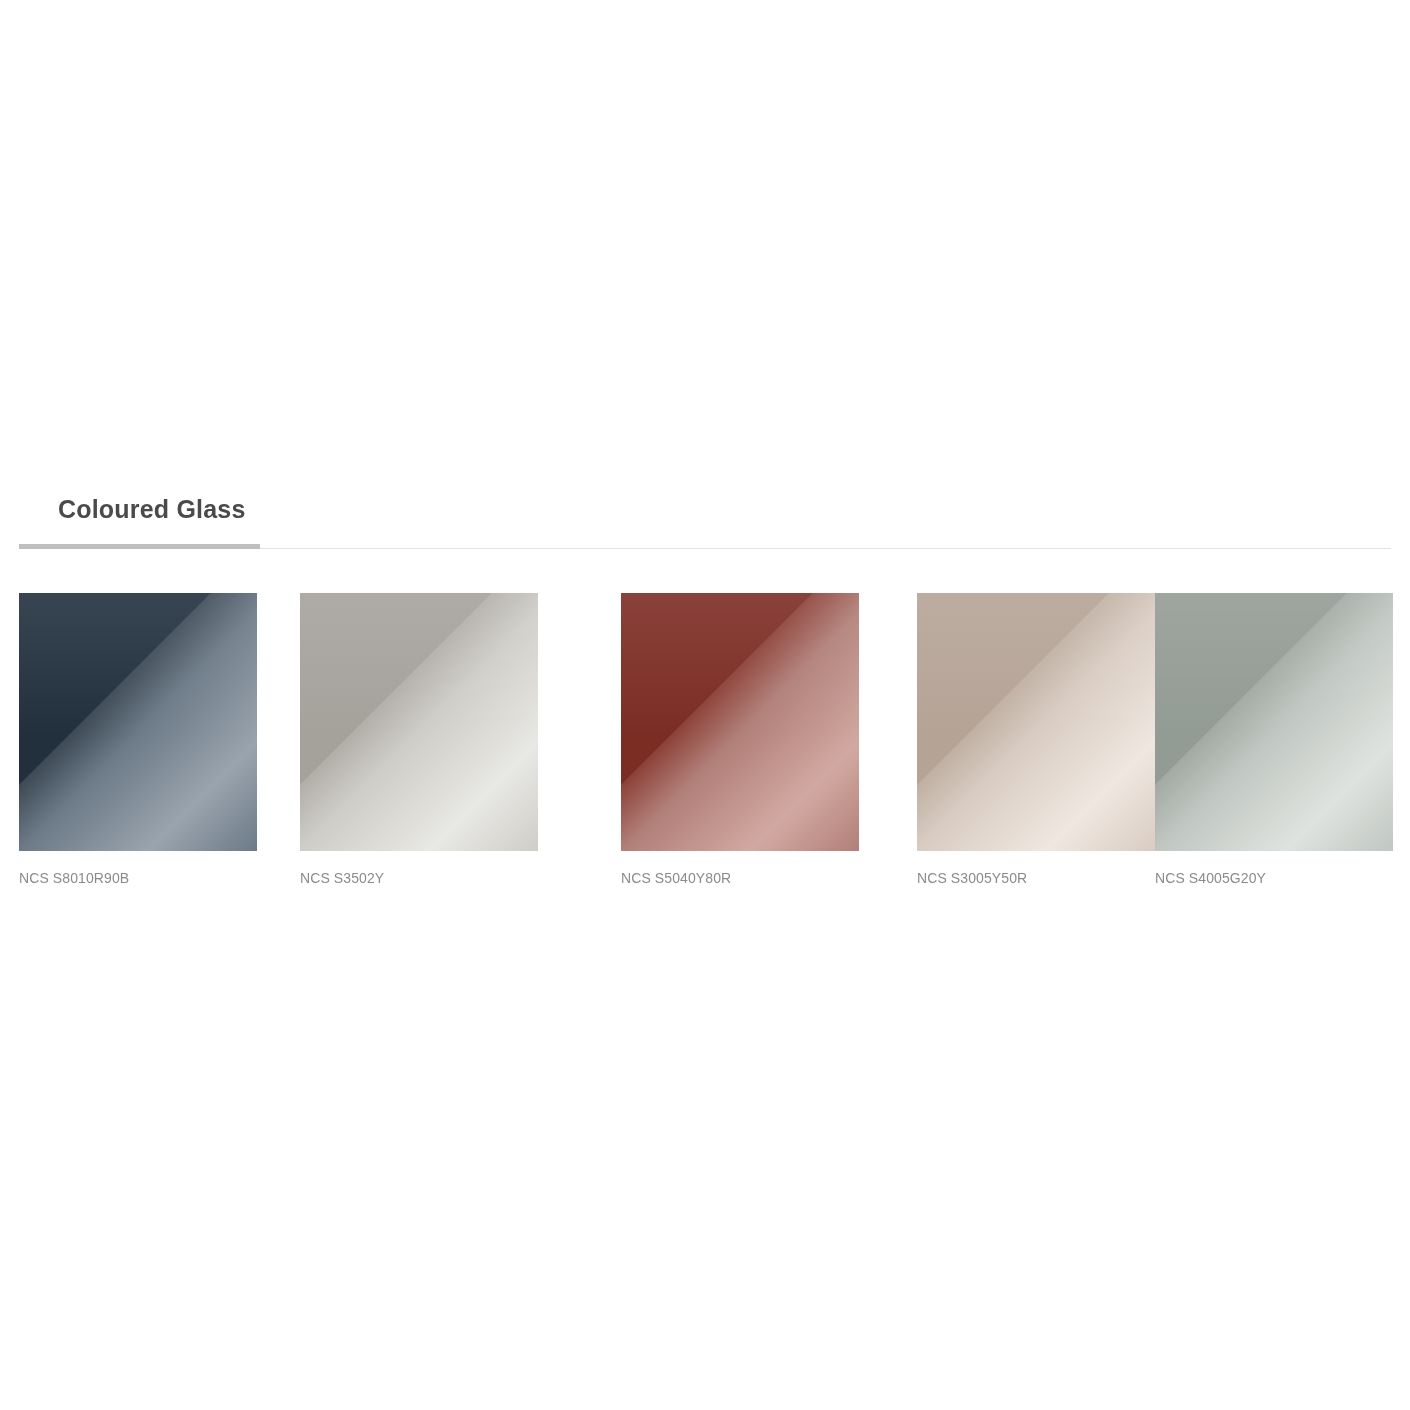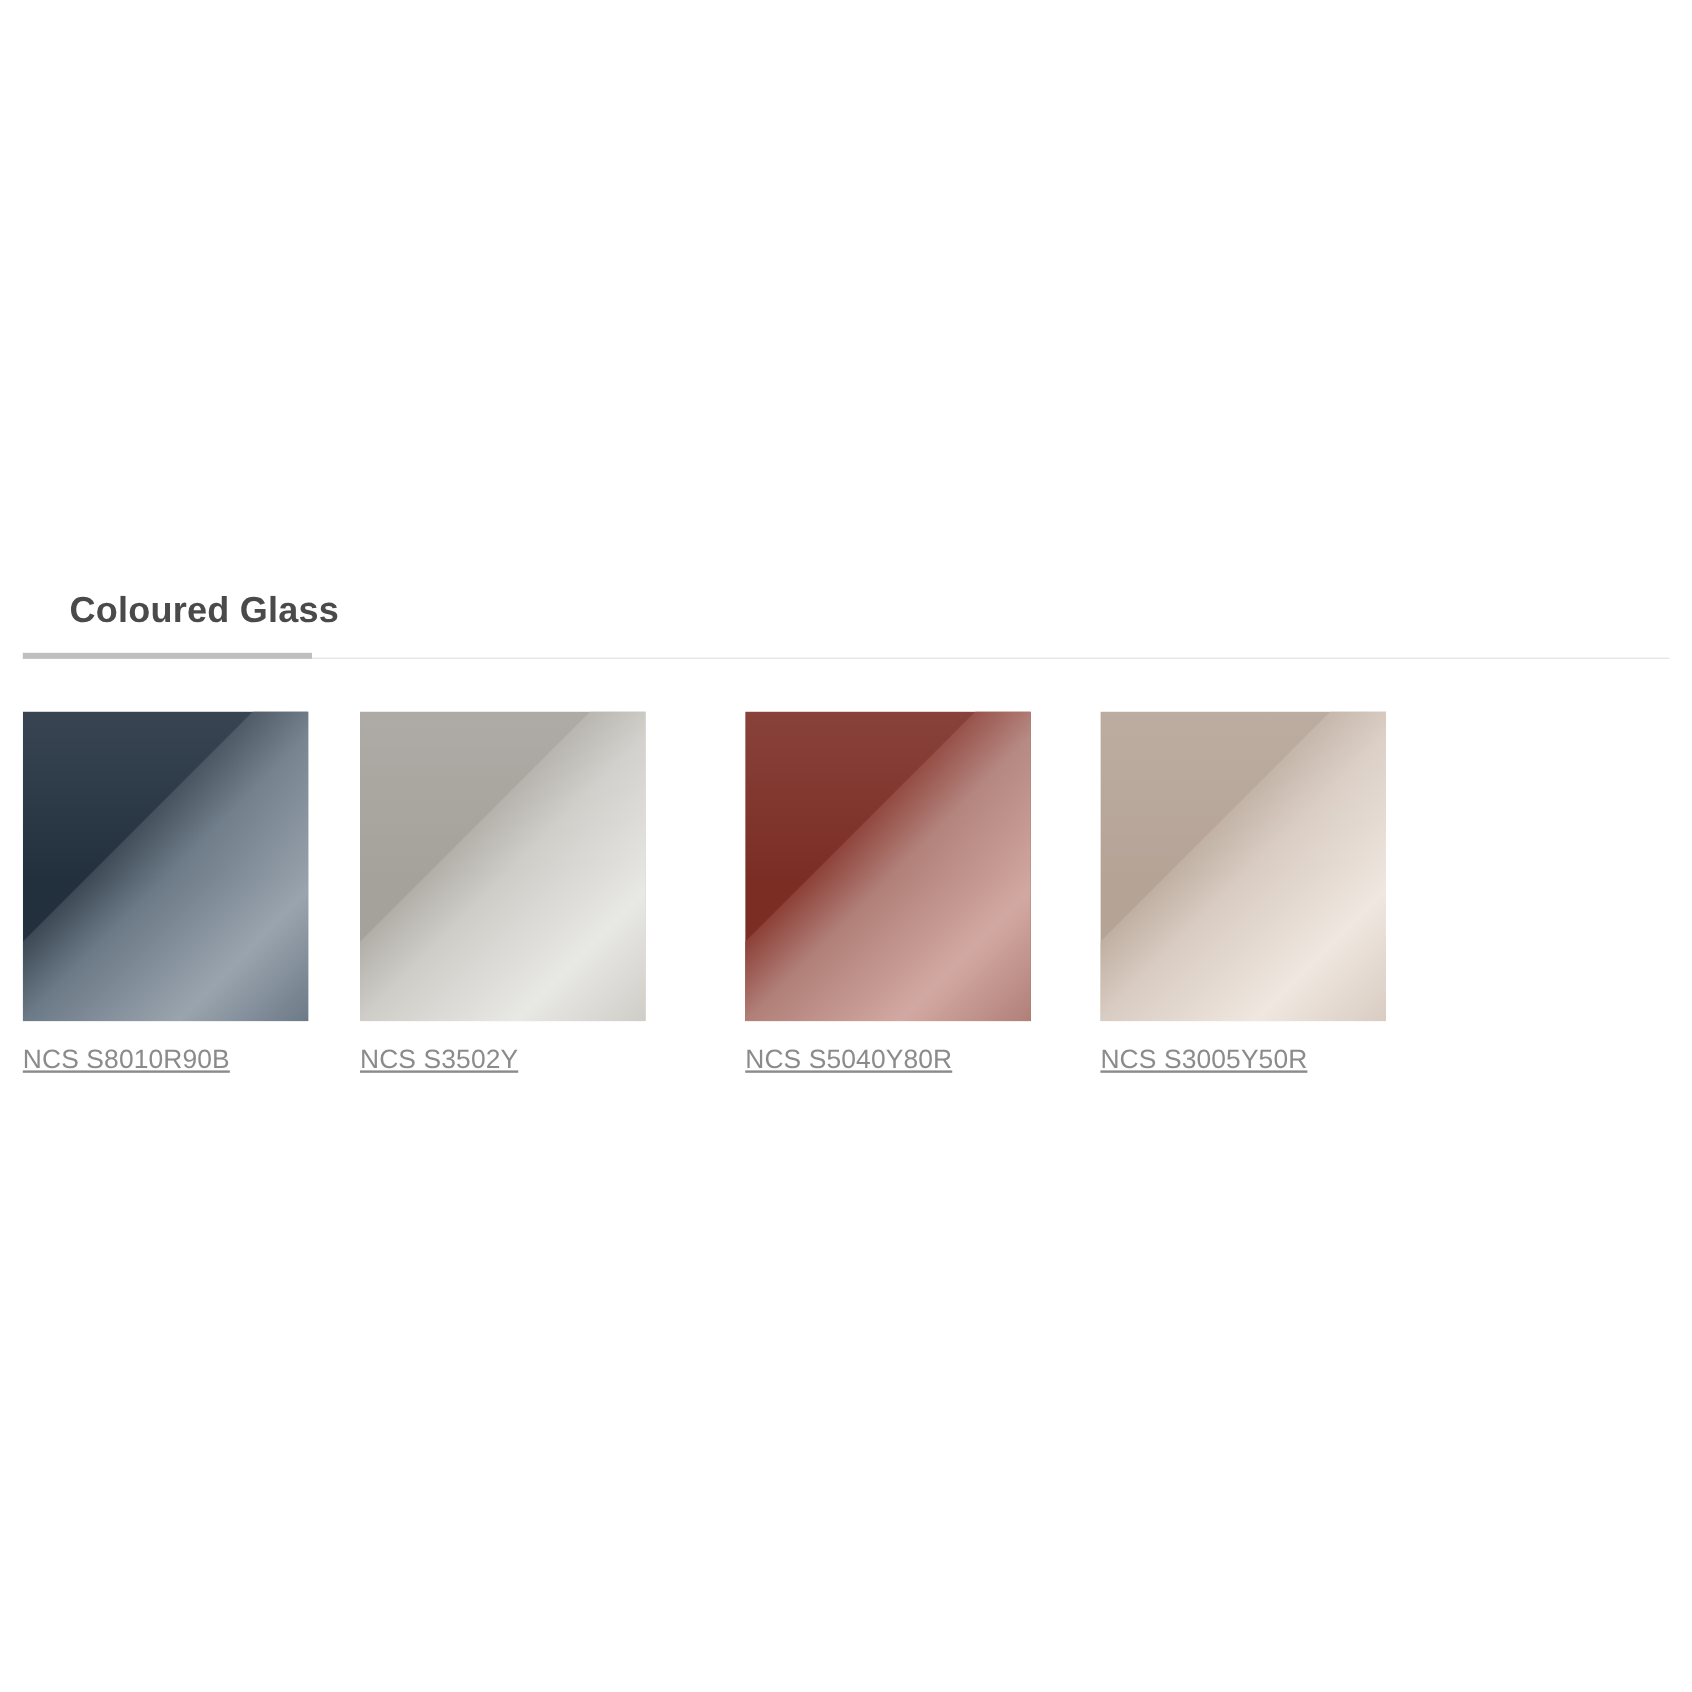--- a/index.html
+++ b/index.html
@@ -30,21 +30,21 @@
     left: 0;
     top: 488px;
     width: 1410px;
     height: 62px;
   }
 
   .section-title {
     position: absolute;
     left: 58px;
     top: 0px;
-    font-size: 30px;
+    font-size: 25px;
     font-weight: bold;
     color: #4a4a4a;
     letter-spacing: 0.2px;
     line-height: 42px;
     white-space: nowrap;
   }
 
   .header-rule {
     position: absolute;
     left: 19px;
@@ -94,25 +94,24 @@
   
   .tile-gloss {
     position: absolute;
     inset: 0;
   }
 
   .swatch-label {
     position: absolute;
     top: 277px;
     left: 0;
-    font-size: 22px;
+    font-size: 14px;
     color: #8b8b8b;
     white-space: nowrap;
     letter-spacing: 0.1px;
-    text-decoration: underline;
   }
 </style>
 </head>
 <body>
 
 <div class="page">
 
   <div class="section-header">
     <div class="section-title">Coloured Glass</div>
   </div>
@@ -146,15 +145,23 @@
         <div class="swatch-label">NCS S5040Y80R</div>
       </div>
       <div class="swatch-cell" style="left: 898px;">
         <div class="swatch-tile">
           <div class="tile-base" style="background: rgb(181, 163, 150);"></div>
           <div class="tile-gloss" style="background: linear-gradient(135deg, rgba(0, 0, 0, 0) 0%, rgba(0, 0, 0, 0) 38.5%, rgb(192, 176, 163) 38.8%, rgb(217, 204, 194) 52%, rgb(239, 231, 224) 78%, rgb(217, 204, 194) 100%);"></div>
           <div class="tile-gloss" style="background: linear-gradient(rgba(255, 255, 255, 0.1) 0%, rgba(255, 255, 255, 0) 55%);"></div>
         </div>
         <div class="swatch-label">NCS S3005Y50R</div>
       </div>
+      <div class="swatch-cell" style="left: 1136px;">
+        <div class="swatch-tile">
+          <div class="tile-base" style="background: rgb(147, 156, 148);"></div>
+          <div class="tile-gloss" style="background: linear-gradient(135deg, rgba(0, 0, 0, 0) 0%, rgba(0, 0, 0, 0) 38.5%, rgb(162, 170, 163) 38.8%, rgb(192, 198, 193) 52%, rgb(223, 227, 223) 78%, rgb(192, 198, 193) 100%);"></div>
+          <div class="tile-gloss" style="background: linear-gradient(rgba(255, 255, 255, 0.1) 0%, rgba(255, 255, 255, 0) 55%);"></div>
+        </div>
+        <div class="swatch-label">NCS S4005G20Y</div>
+      </div>
     </div>
 
 </div>
 
 </body></html>

